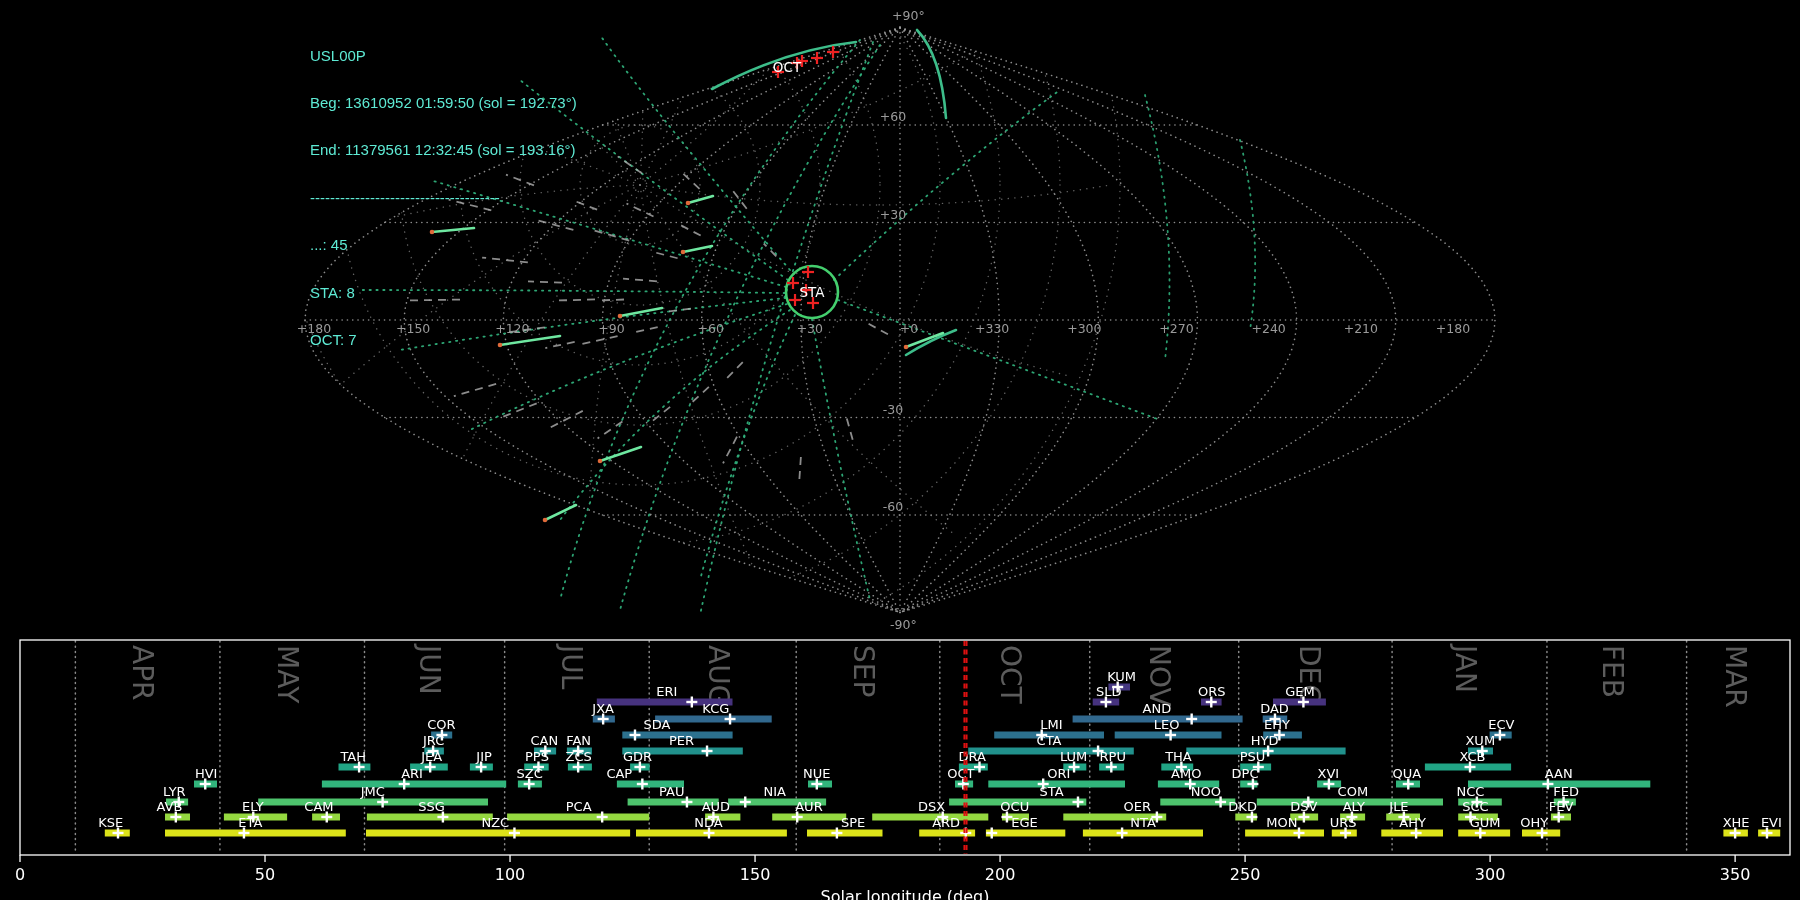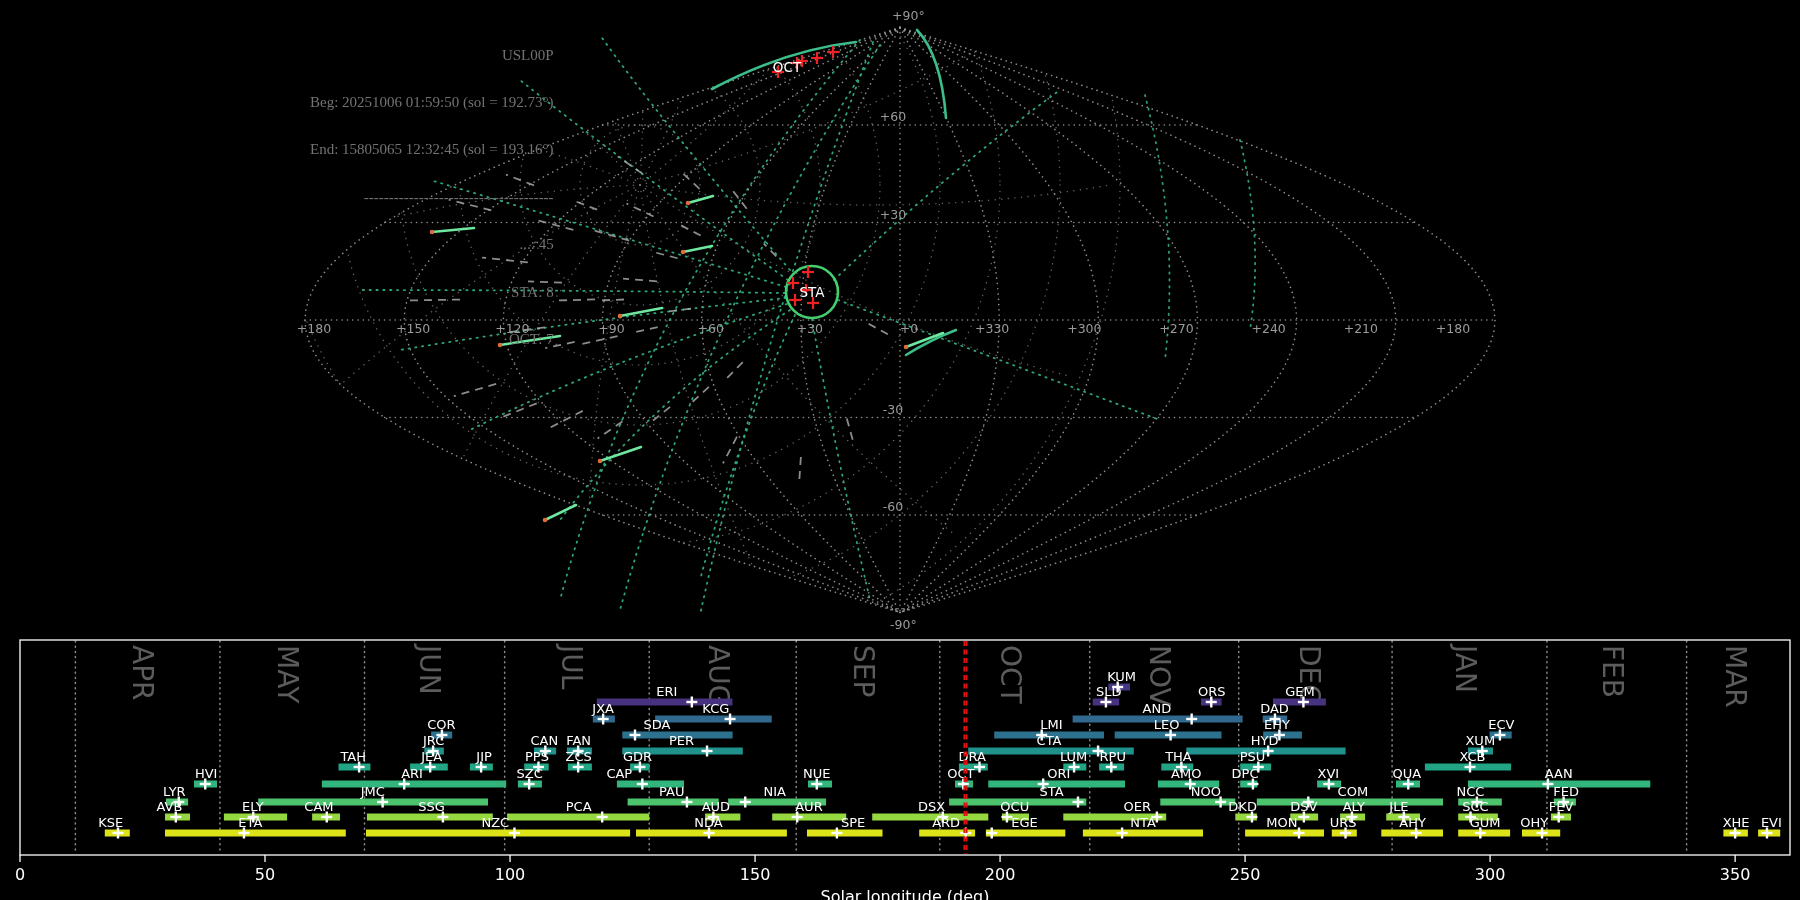--- a/index.html
+++ b/index.html
@@ -1,30 +1,30 @@
 <!DOCTYPE html>
 <html><head>
 <meta charset="utf-8">
 <style>
   html,body{margin:0;padding:0;background:#000;}
   #stage{position:relative;width:1800px;height:900px;background:#000;overflow:hidden;
          font-family:"DejaVu Sans","Liberation Sans",sans-serif;}
-  #hdr{position:absolute;left:310px;top:16px;color:#737373;
-       font-family:Liberation Serif, serif;
-       font-size:15px;line-height:15.8px;white-space:pre;text-align:right;}
+  #hdr{position:absolute;left:310px;top:16px;color:#5eead4;
+       font-family:Liberation Sans, sans-serif;
+       font-size:15px;line-height:15.8px;white-space:pre;}
   svg text{font-family:"DejaVu Sans","Liberation Sans",sans-serif;}
 </style>
 </head>
 <body>
 
 <div id="stage">
   <div id="hdr">
     <div>USL00P</div>
-    <div>Beg: 20251006 01:59:50 (sol = 192.73°)</div>
-    <div>End: 15805065 12:32:45 (sol = 193.16°)</div>
+    <div>Beg: 13610952 01:59:50 (sol = 192.73°)</div>
+    <div>End: 11379561 12:32:45 (sol = 193.16°)</div>
     <div>--------------------------------------</div>
     <div><span>...</span>: <span>45</span></div>
     <div><span>STA</span>: <span>8</span></div>
     <div><span>OCT</span>: <span>7</span></div>
   </div>
   <svg id="scene" width="1800" height="900" viewBox="0 0 1800 900">
       <g>
         <g clip-path="url(#mapclip)">
           <circle fill="none" stroke="#6f6f6f" stroke-width="1.4" stroke-dasharray="0.1 6.5" stroke-linecap="round" opacity="0.9" cx="640" cy="185" r="60"></circle>
           <circle fill="none" stroke="#6f6f6f" stroke-width="1.4" stroke-dasharray="0.1 6.5" stroke-linecap="round" opacity="0.9" cx="640" cy="185" r="120"></circle>

